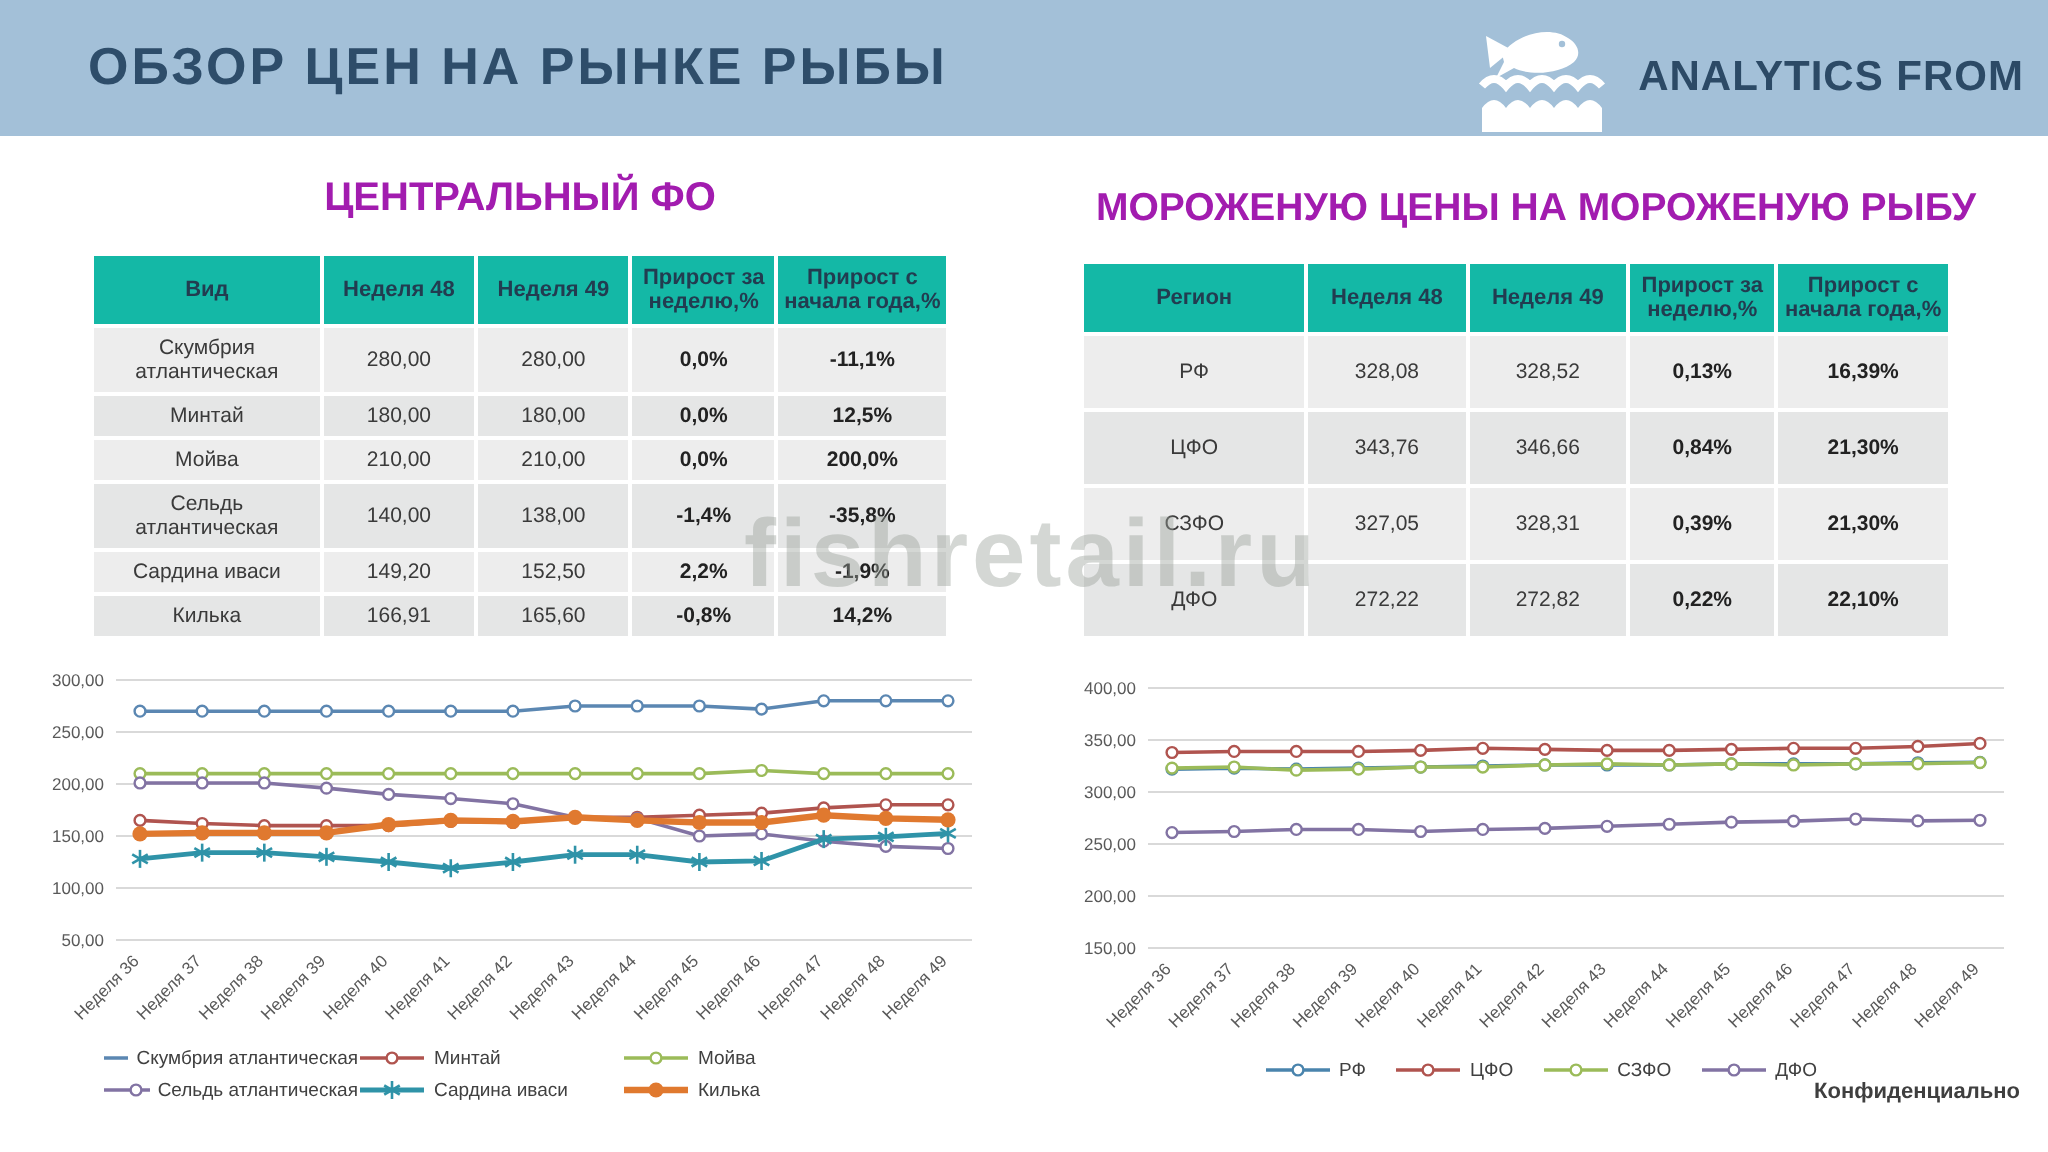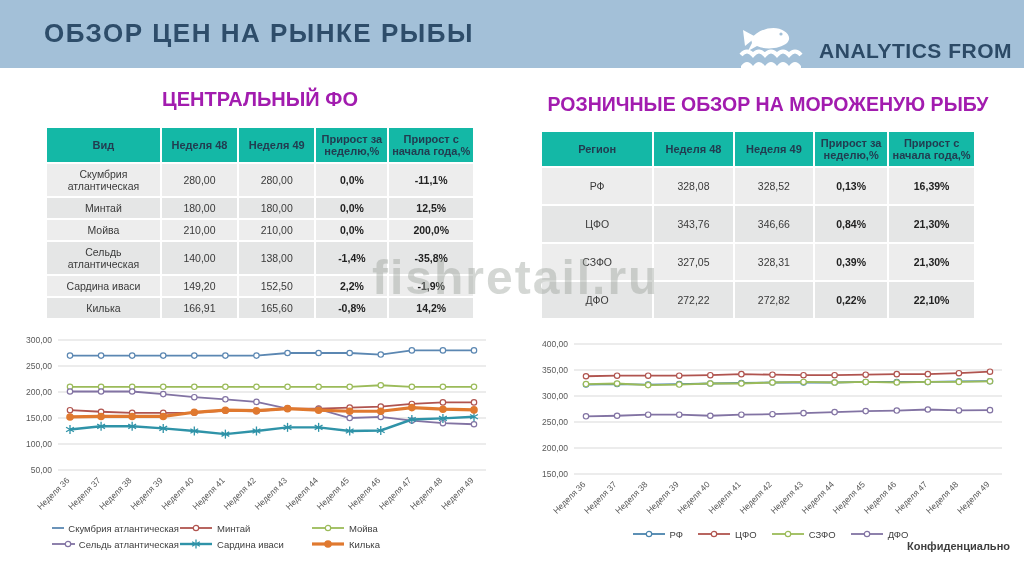--- a/index.html
+++ b/index.html
@@ -3,21 +3,21 @@
 <meta charset="utf-8">
 <style>
   * { margin:0; padding:0; box-sizing:border-box; }
   html,body { width:1024px; height:576px; overflow:hidden; }
   body { font-family:"Liberation Sans", sans-serif; background:#ffffff; position:relative; }
 
   
   .header { position:absolute; left:0; top:0; width:1024px; height:68px; background:#a3c0d8; }
   .page-title { position:absolute; left:44px; top:18px; font-size:26px; font-weight:bold;
                 color:#2e4d6a; letter-spacing:1.5px; }
-  .logo { position:absolute; right:12px; top:20px; display:flex; align-items:center; gap:12px; }
+  .logo { position:absolute; right:12px; top:8px; display:flex; align-items:center; gap:12px; }
   .logo-text { display:flex; flex-direction:column; line-height:1.05; }
   .brand-tagline { font-size:21px; color:#2c4a66; font-weight:600; letter-spacing:0.5px; }
   .brand-name { font-size:31px; color:#ffffff; font-weight:bold; letter-spacing:1px; }
 
   
   .section-title { position:absolute; font-weight:bold; color:#a21caf; text-align:center; }
   .section-title.left  { left:45px;  top:88px;  width:430px; font-size:20px; }
   .section-title.right { left:528px; top:93px;  width:480px; font-size:19.5px; }
 
   
@@ -74,21 +74,21 @@
         <path d="M6 46 Q12 38 18 46 Q24 38 30 46 Q36 38 42 46 Q48 38 54 46 Q60 38 66 46 L66 58 L6 58 Z" fill="#ffffff"></path>
       </svg>
     </span>
     <div class="logo-text">
       <span class="brand-tagline">ANALYTICS FROM</span>
     </div>
   </div>
 </div>
 
 <div class="section-title left">ЦЕНТРАЛЬНЫЙ ФО</div>
-<div class="section-title right">РОЗНИЧНЫЕ ОБЗОР НА МОРОЖЕНУЮ РЫБУ</div>
+<div class="section-title right">МОРОЖЕНУЮ ЦЕНЫ НА МОРОЖЕНУЮ РЫБУ</div>
 
 <div class="tbl-wrap left">
   <table class="data-table" data-table="left_section.table">
       <thead>
         <tr>
           <th>Вид</th>
           <th>Неделя 48</th>
           <th>Неделя 49</th>
           <th>Прирост за неделю,%</th>
           <th>Прирост с начала года,%</th>

